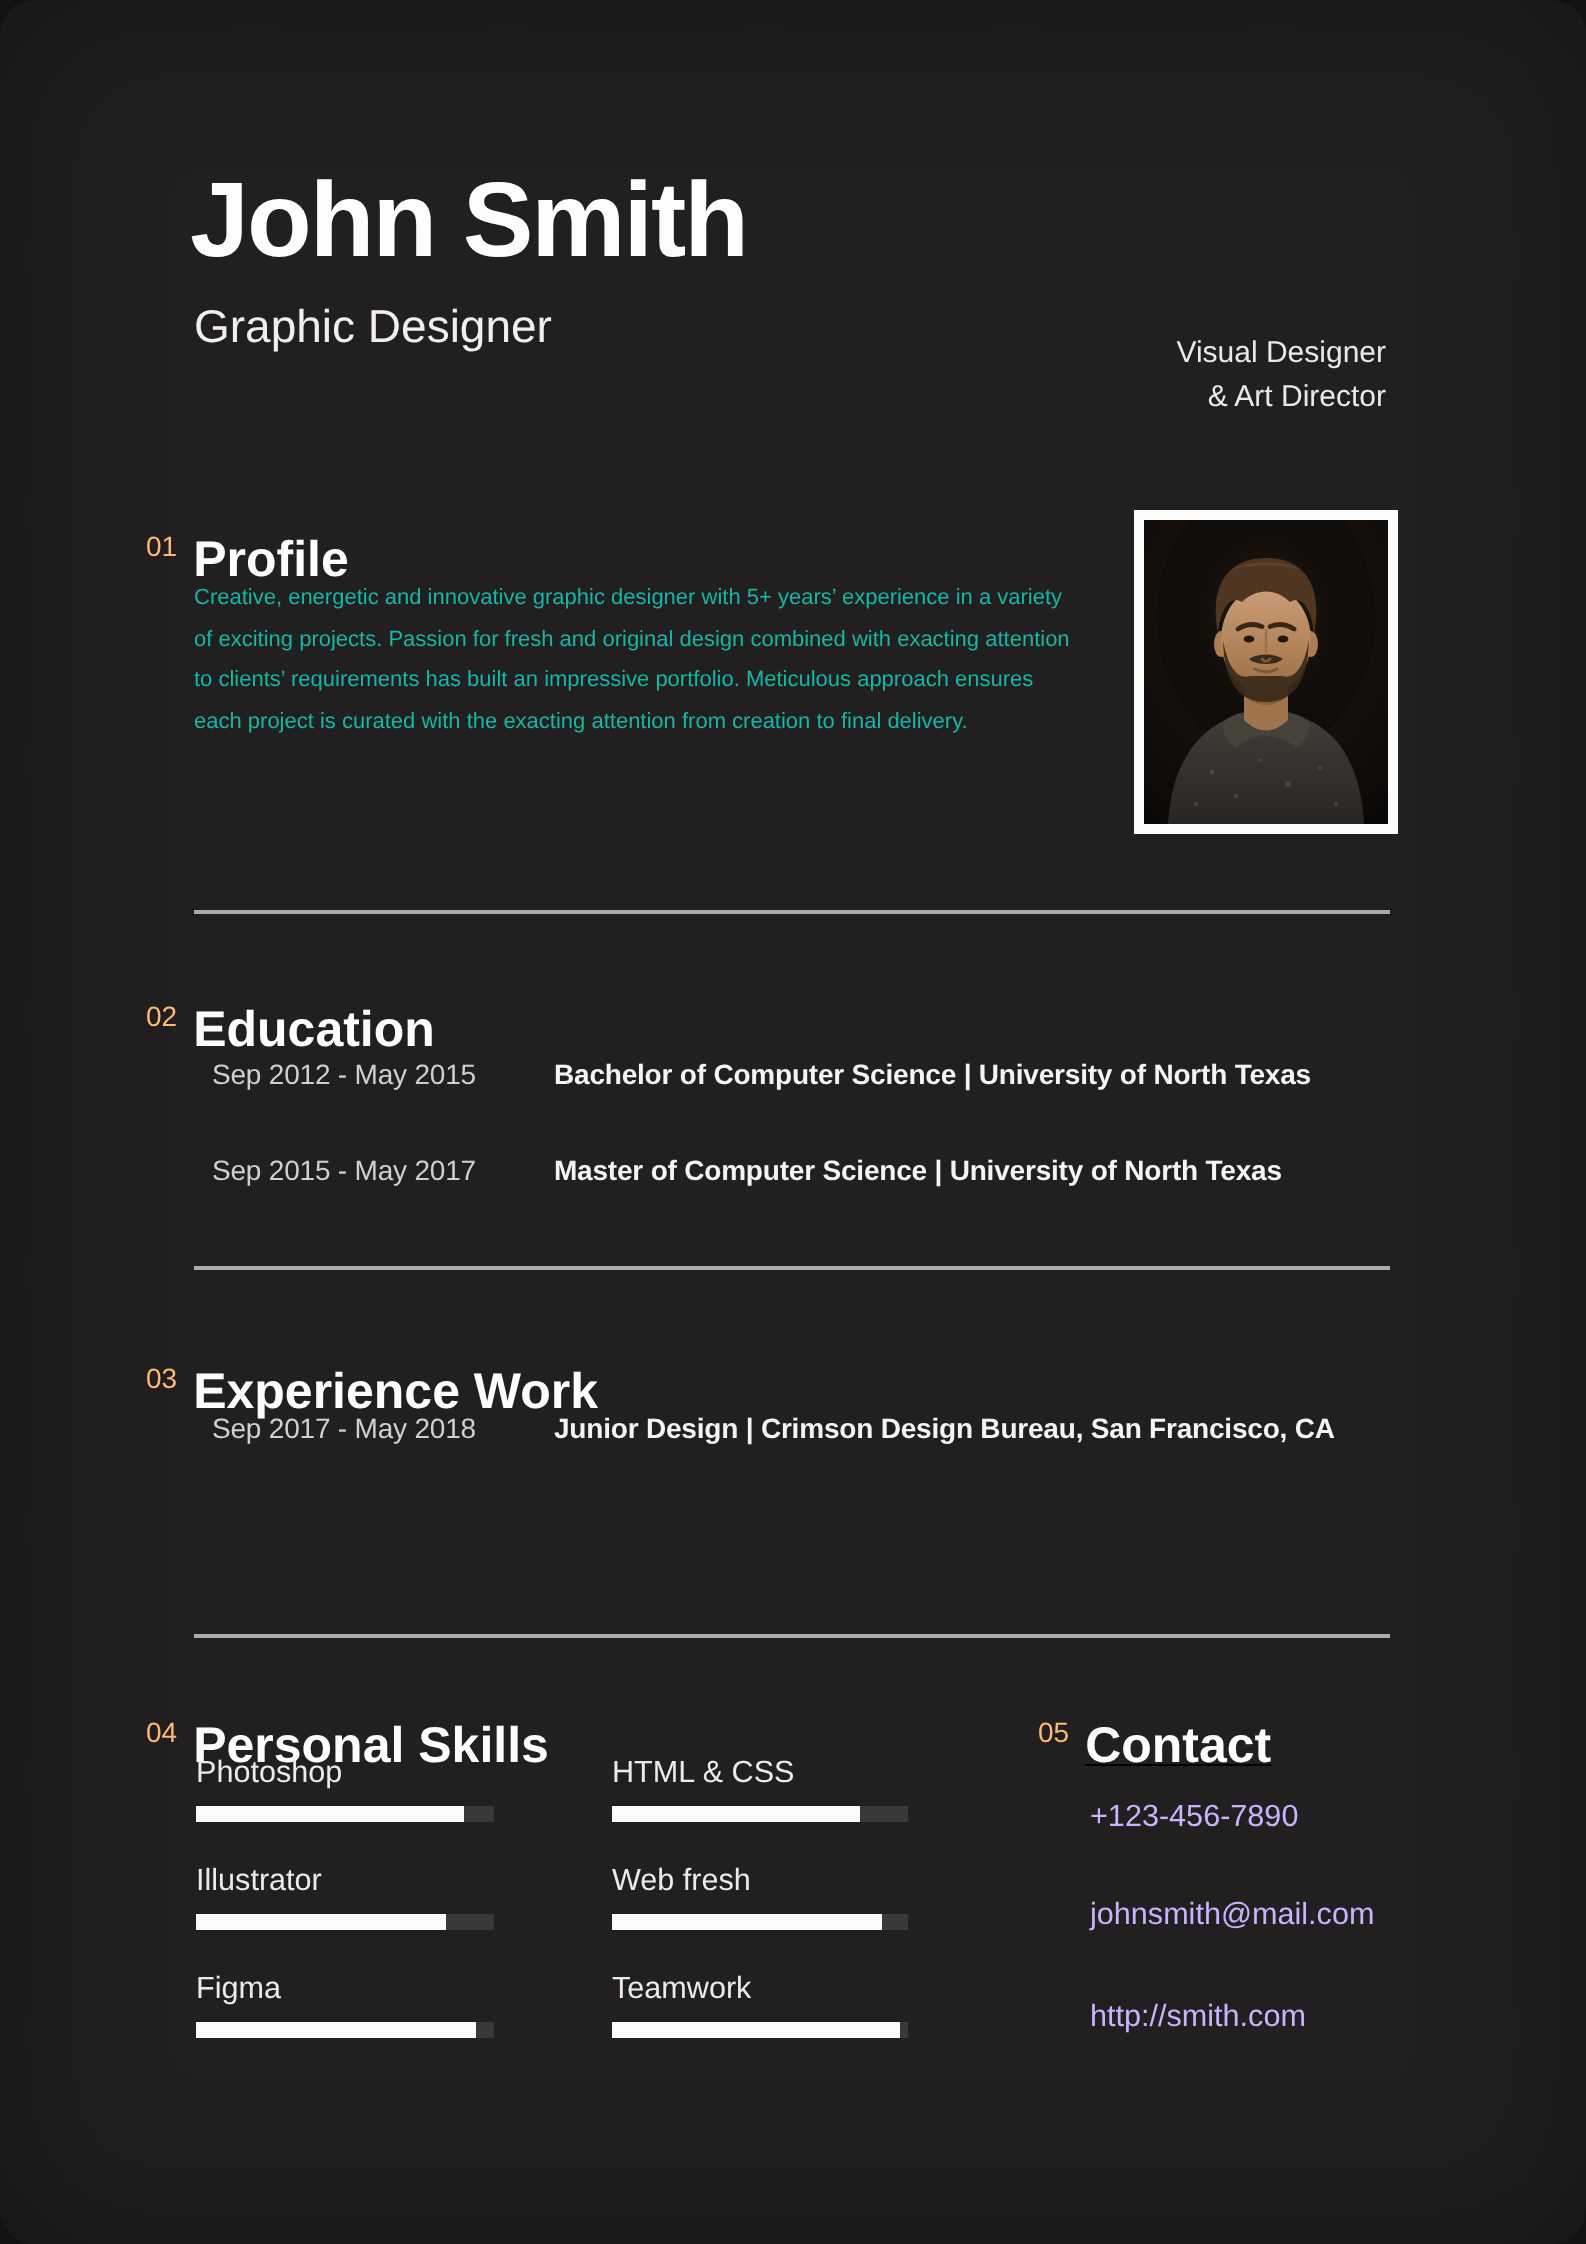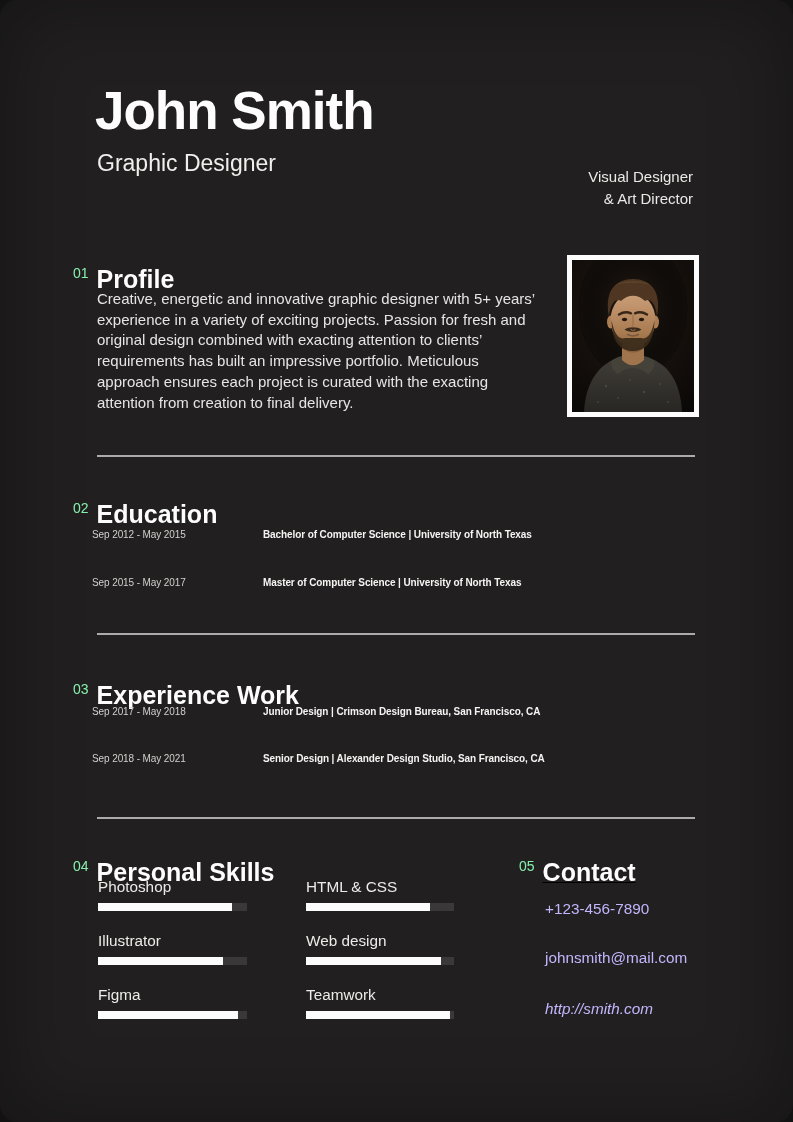--- a/index.html
+++ b/index.html
@@ -23,52 +23,52 @@
     position:absolute; left:97px; top:150px;
     font-size:23px; color:#f1efee; white-space:nowrap;
   }
   .secondary-role {
     position:absolute; right:100px; top:166px;
     text-align:right; font-size:15px; line-height:21.5px; color:#ebe9e8;
   }
   
   .sec-head { position:absolute; white-space:nowrap; }
   .sec-num {
-    display:inline-block; font-size:14px; color:#86efac;
+    display:inline-block; font-size:14px; color:#fdba74;
     position:relative; top:-10px; margin-right:8px;margin-top:33px;
   }
   .sec-title { font-size:25px; font-weight:bold; color:#fdfdfd;text-align:right; }
   .head-profile   { left:73px; top:242px; }
   .head-education { left:73px; top:477px; }
   .head-experience{ left:73px; top:658px; }
   .head-skills    { left:73px; top:835px; }
   .head-contact   { left:519px; top:835px;text-decoration:underline; }
   
   .profile-text {
     position:absolute; left:97px; top:289px; width:444px;
-    font-size:15px; line-height:20.7px; color:#e5e5e5;
+    font-size:11px; line-height:20.7px; color:#14b8a6;
   }
   .photo-frame {
     position:absolute; left:567px; top:255px;
     width:132px; height:162px;
     border:5px solid #fcfcfc; background:#0d0a08;
   }
   .photo-frame svg { display:block; width:122px; height:152px; }
   
   .divider {
     position:absolute; left:97px; width:598px; height:1.6px;
     background:#adabaa;
   }
   .div-1 { top:455px; }
   .div-2 { top:633px; }
   .div-3 { top:817px; }
   
   .t-row {
-    position:absolute; left:92px; width:613px;
-    display:flex; font-size:10px; letter-spacing:-0.1px; white-space:nowrap;
+    position:absolute; left:106px; width:613px;
+    display:flex; font-size:14px; letter-spacing:-0.1px; white-space:nowrap;
   }
   .t-date { flex:none; width:171px; color:#d2d0cf; }
   .t-desc { font-weight:bold; color:#f6f4f3; }
   .edu-1 { top:529px; }
   .edu-2 { top:577px; }
   .exp-1 { top:706px; }
   .exp-2 { top:753px; }
   
   .skills-col { position:absolute; top:878px; }
   .skills-col-1 { left:98px;  width:149px; }
@@ -77,21 +77,21 @@
   .skill-label { font-size:15.3px; color:#edebea; margin-bottom:7px; white-space:nowrap; }
   .skill-track { width:100%; height:8px; background:#3a3838; }
   .skill-fill  { height:100%; background:#fcfcfc; }
   
   .contact-item {
     position:absolute; left:545px;
     font-size:15.3px; color:#c4b5fd; white-space:nowrap;
   }
   .contact-1 { top:900px; }
   .contact-2 { top:949px; }
-  .contact-3 { top:1000px;font-style:italic; }
+  .contact-3 { top:1000px; }
 </style>
 </head>
 <body>
 
 <div class="page">
 
   <h1 class="name">John Smith</h1>
   <div class="job-title">Graphic Designer</div>
   <div class="secondary-role">
     <div>Visual Designer</div>
@@ -180,24 +180,20 @@
 
   <div class="divider div-2"></div>
 
   <div class="sec-head head-experience">
     <span class="sec-num">03</span><span class="sec-title">Experience Work</span>
   </div>
   <div class="t-row exp-1">
     <span class="t-date">Sep 2017 - May 2018</span>
     <span class="t-desc">Junior Design | Crimson Design Bureau, San Francisco, CA</span>
   </div>
-  <div class="t-row exp-2">
-    <span class="t-date">Sep 2018 - May 2021</span>
-    <span class="t-desc">Senior Design | Alexander Design Studio, San Francisco, CA</span>
-  </div>
 
   <div class="divider div-3"></div>
 
   <div class="sec-head head-skills">
     <span class="sec-num">04</span><span class="sec-title">Personal Skills</span>
   </div>
 
   <div class="skills-col skills-col-1">
     <div class="skill">
       <div class="skill-label">Photoshop</div>
@@ -220,21 +216,21 @@
   </div>
 
   <div class="skills-col skills-col-2">
     <div class="skill">
       <div class="skill-label">HTML &amp; CSS</div>
       <div class="skill-track">
         <div class="skill-fill" style="width: 84%;"></div>
       </div>
     </div>
     <div class="skill">
-      <div class="skill-label">Web design</div>
+      <div class="skill-label">Web fresh</div>
       <div class="skill-track">
         <div class="skill-fill" style="width: 91%;"></div>
       </div>
     </div>
     <div class="skill">
       <div class="skill-label">Teamwork</div>
       <div class="skill-track">
         <div class="skill-fill" style="width: 97%;"></div>
       </div>
     </div>

